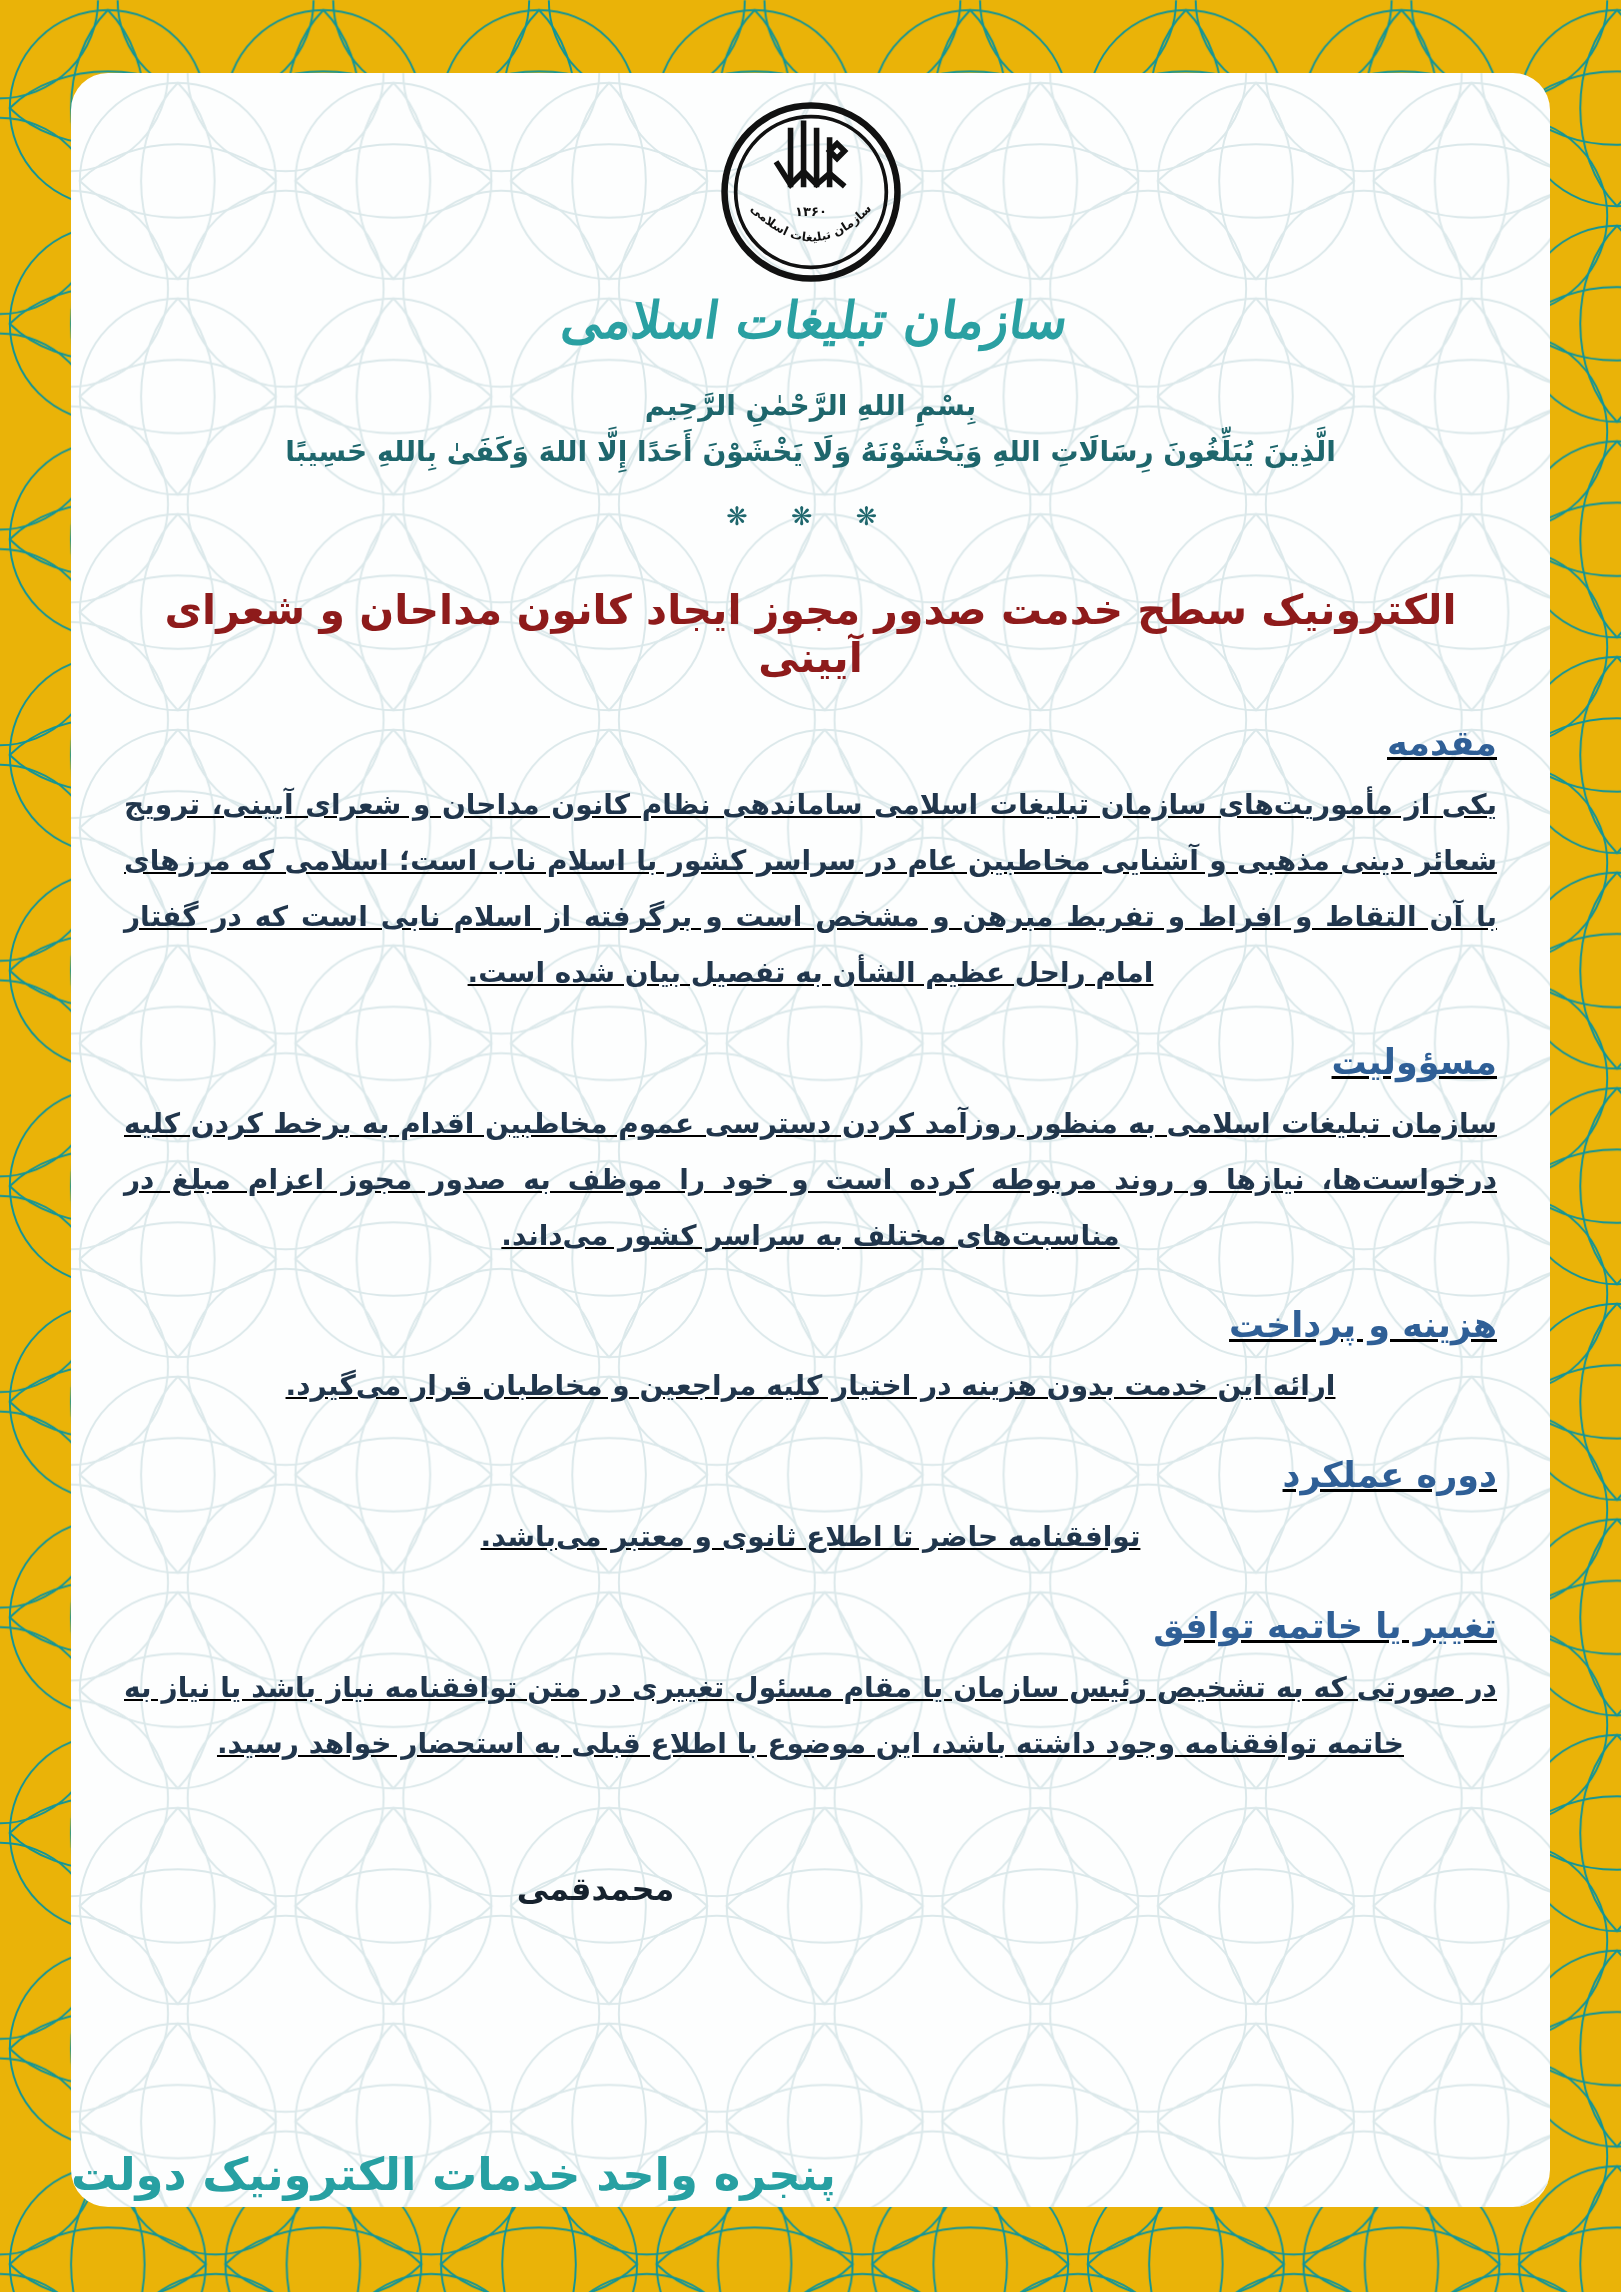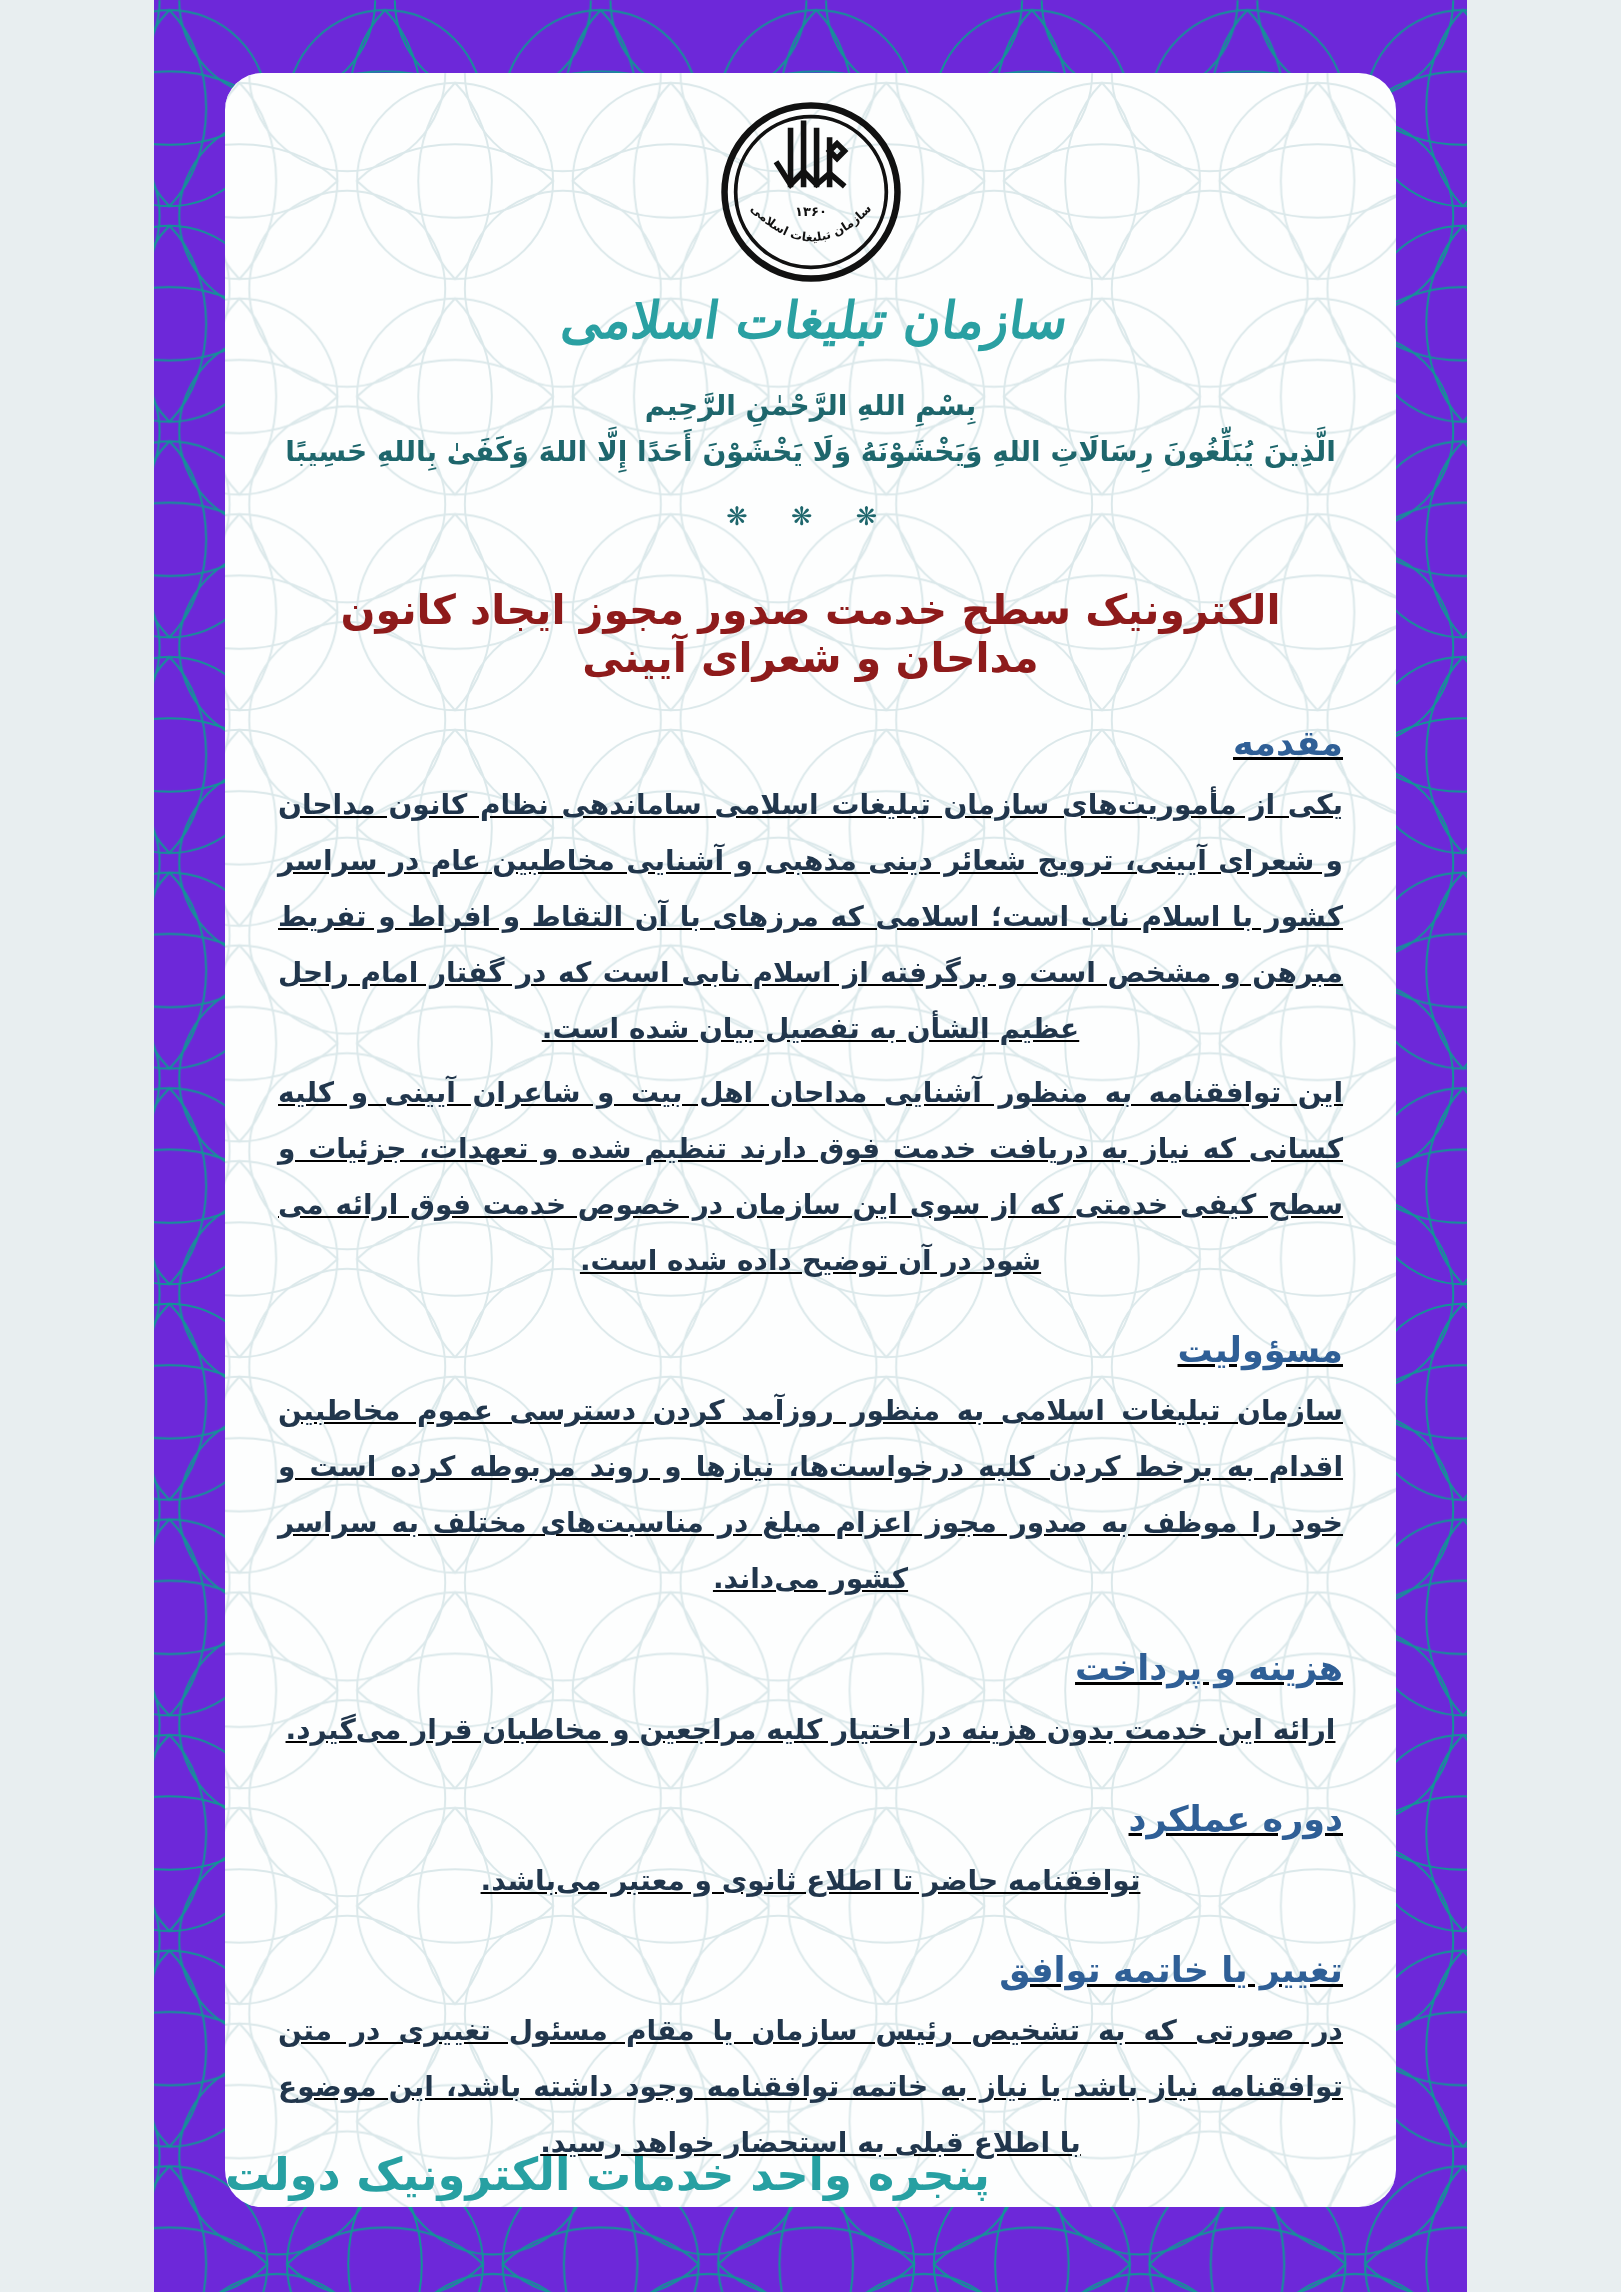--- a/index.html
+++ b/index.html
@@ -1,23 +1,23 @@
 <!DOCTYPE html>
 <html dir="rtl" lang="fa"><head>
 <meta charset="utf-8">
 <style>
   html,body{margin:0;padding:0;background:#e8eef0;}
   *{box-sizing:border-box;}
   body{font-family:"DejaVu Sans", sans-serif;}
 
   .page{
     position:relative;
-    width:1313px;height:2293px;
+    width:1621px;height:2293px;
     margin:0 auto;
-    background:#6d28d9;
+    background:#eab308;
     overflow:hidden;
   }
   .border-pattern{position:absolute;inset:0;z-index:0;}
 
   .panel{
     position:absolute;
     left:71px;top:73px;right:71px;bottom:86px;
     background:#fdfefe;
     border-radius:37px;
     overflow:hidden;
@@ -158,21 +158,20 @@
       <div class="ornament">❋ ❋ ❋</div>
 
       <div class="doc-title">الکترونیک سطح خدمت صدور مجوز ایجاد کانون مداحان و شعرای آیینی</div>
 
       <div class="section">
         <div class="section-heading">مقدمه</div>
         <p class="section-body">یکی از مأموریت‌های سازمان تبلیغات اسلامی ساماندهی نظام کانون مداحان و شعرای آیینی، ترویج شعائر دینی مذهبی و آشنایی مخاطبین عام در سراسر کشور با اسلام ناب است؛ اسلامی که مرزهای با آن التقاط و افراط و تفریط مبرهن و مشخص است و برگرفته از اسلام نابی است که در گفتار امام راحل عظیم الشأن به تفصیل بیان شده است.</p>
       </div>
 
       <div class="section">
-        <p class="section-body">این توافقنامه به منظور آشنایی مداحان اهل بیت و شاعران آیینی و کلیه کسانی که نیاز به دریافت خدمت فوق دارند تنظیم شده و تعهدات، جزئیات و سطح کیفی خدمتی که از سوی این سازمان در خصوص خدمت فوق ارائه می شود در آن توضیح داده شده است.</p>
       </div>
 
       <div class="section">
         <div class="section-heading">مسؤولیت</div>
         <p class="section-body">سازمان تبلیغات اسلامی به منظور روزآمد کردن دسترسی عموم مخاطبین اقدام به برخط کردن کلیه درخواست‌ها، نیازها و روند مربوطه کرده است و خود را موظف به صدور مجوز اعزام مبلغ در مناسبت‌های مختلف به سراسر کشور می‌داند.</p>
       </div>
 
       <div class="section">
         <div class="section-heading">هزینه و پرداخت</div>
         <p class="section-body">ارائه این خدمت بدون هزینه در اختیار کلیه مراجعین و مخاطبان قرار می‌گیرد.</p>

